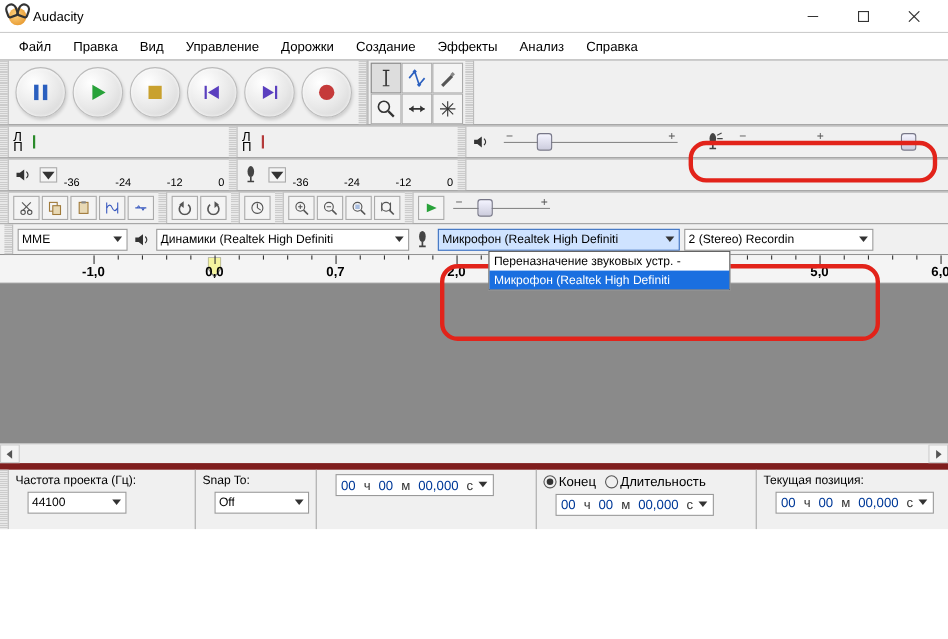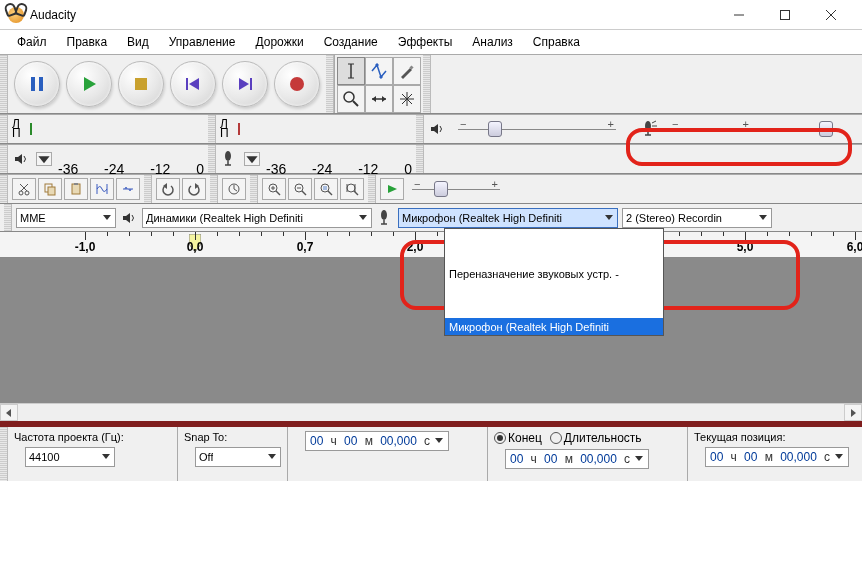--- a/index.html
+++ b/index.html
@@ -33,21 +33,21 @@
 .tool-cell { border:1px solid #aaa; display:flex; align-items:center; justify-content:center; background:#f4f4f4; }
 .tool-cell.active { background:#ddd; border-color:#888; }
 .tool-cell svg { width:18px; height:18px; }
 
 
 .meter-row { height:30px; }
 .meter-pane { flex:1; display:flex; align-items:center; padding:0 4px; gap:6px; position:relative; }
 .lr-labels { display:flex; flex-direction:column; font-size:9px; line-height:9px; }
 .scale { flex:1; position:relative; height:24px; }
 .scale .ticks { position:absolute; bottom:0; left:0; right:0; height:10px; display:flex; justify-content:space-between; }
-.scale .ticks span { font-size:14px; }
+.scale .ticks span { font-size:10px; }
 .slider-track { flex:1; height:6px; position:relative; display:flex; align-items:center; }
 .slider-track::before { content:""; position:absolute; left:6px; right:6px; top:50%; height:1px; background:#888; }
 .slider-handle { position:absolute; width:14px; height:16px; background:linear-gradient(#f4f4ff,#ccd); border:1px solid #778; border-radius:3px; top:50%; transform:translate(-50%,-50%); }
 .slider-track .minus, .slider-track .plus { position:absolute; top:-8px; font-size:11px; color:#555; }
 .slider-track .minus { left:8px; } .slider-track .plus { right:8px; }
 
 .speaker-ico, .mic-ico { display:inline-flex; align-items:center; justify-content:center; width:18px; }
 .mic-glyph { width:18px; height:18px; }
 
 .small-btn { width:24px; height:22px; border:1px solid #aaa; background:#f4f4f4; display:inline-flex; align-items:center; justify-content:center; }
@@ -87,21 +87,21 @@
 .num-field span { color:#003a99; }
 .radio-wrap { display:flex; align-items:center; gap:2px; font-size:11px; }
 .radio-dot { width:12px; height:12px; border:1px solid #555; border-radius:50%; display:inline-flex; align-items:center; justify-content:center; }
 .radio-dot.on::after { content:""; width:6px; height:6px; background:#333; border-radius:50%; }
 
 
 .hl-box { position:absolute; border:4px solid #e2231a; border-radius:16px; pointer-events:none; }
 
 
 .dropdown { position:absolute; border:1px solid #555; background:#fff; z-index:10; }
-.dropdown .opt { height:17px; padding:0 4px; font-size:11px; display:flex; align-items:center; white-space:nowrap;margin-top:36px; }
+.dropdown .opt { height:17px; padding:0 4px; font-size:11px; display:flex; align-items:center; white-space:nowrap; }
 .dropdown .opt.sel { background:#1a6fe0; color:#fff; }
 
 </style>
 </head>
 <body>
 
 <div class="titlebar">
   <div class="title-left">
     <span class="app-icon"></span>
     <span>Audacity</span>
@@ -465,21 +465,21 @@
         <line x1="8" y1="11" x2="8" y2="15" stroke="#444" stroke-width="1.5"></line>
         <line x1="5" y1="15" x2="11" y2="15" stroke="#444" stroke-width="1.5"></line>
       </svg>
     </span>
   <div class="combo" style="width:220px;background:#cfe3ff;border-color:#3a6fbf">
     <span class="txt">Микрофон (Realtek High Definiti</span>
     <span class="caret"><svg viewBox="0 0 10 10">
           <polygon points="1,3 9,3 5,8" fill="#333"></polygon>
         </svg></span>
   </div>
-  <div class="combo" style="width:150px">
+  <div class="combo" style="width:172px">
     <span class="txt">2 (Stereo) Recordin</span>
     <span class="caret"><svg viewBox="0 0 10 10">
           <polygon points="1,3 9,3 5,8" fill="#333"></polygon>
         </svg></span>
   </div>
 
   <div class="dropdown" style="left:444px; top:24px; width:220px">
     <div class="opt">Переназначение звуковых устр. -</div>
     <div class="opt sel">Микрофон (Realtek High Definiti</div>
   </div>

